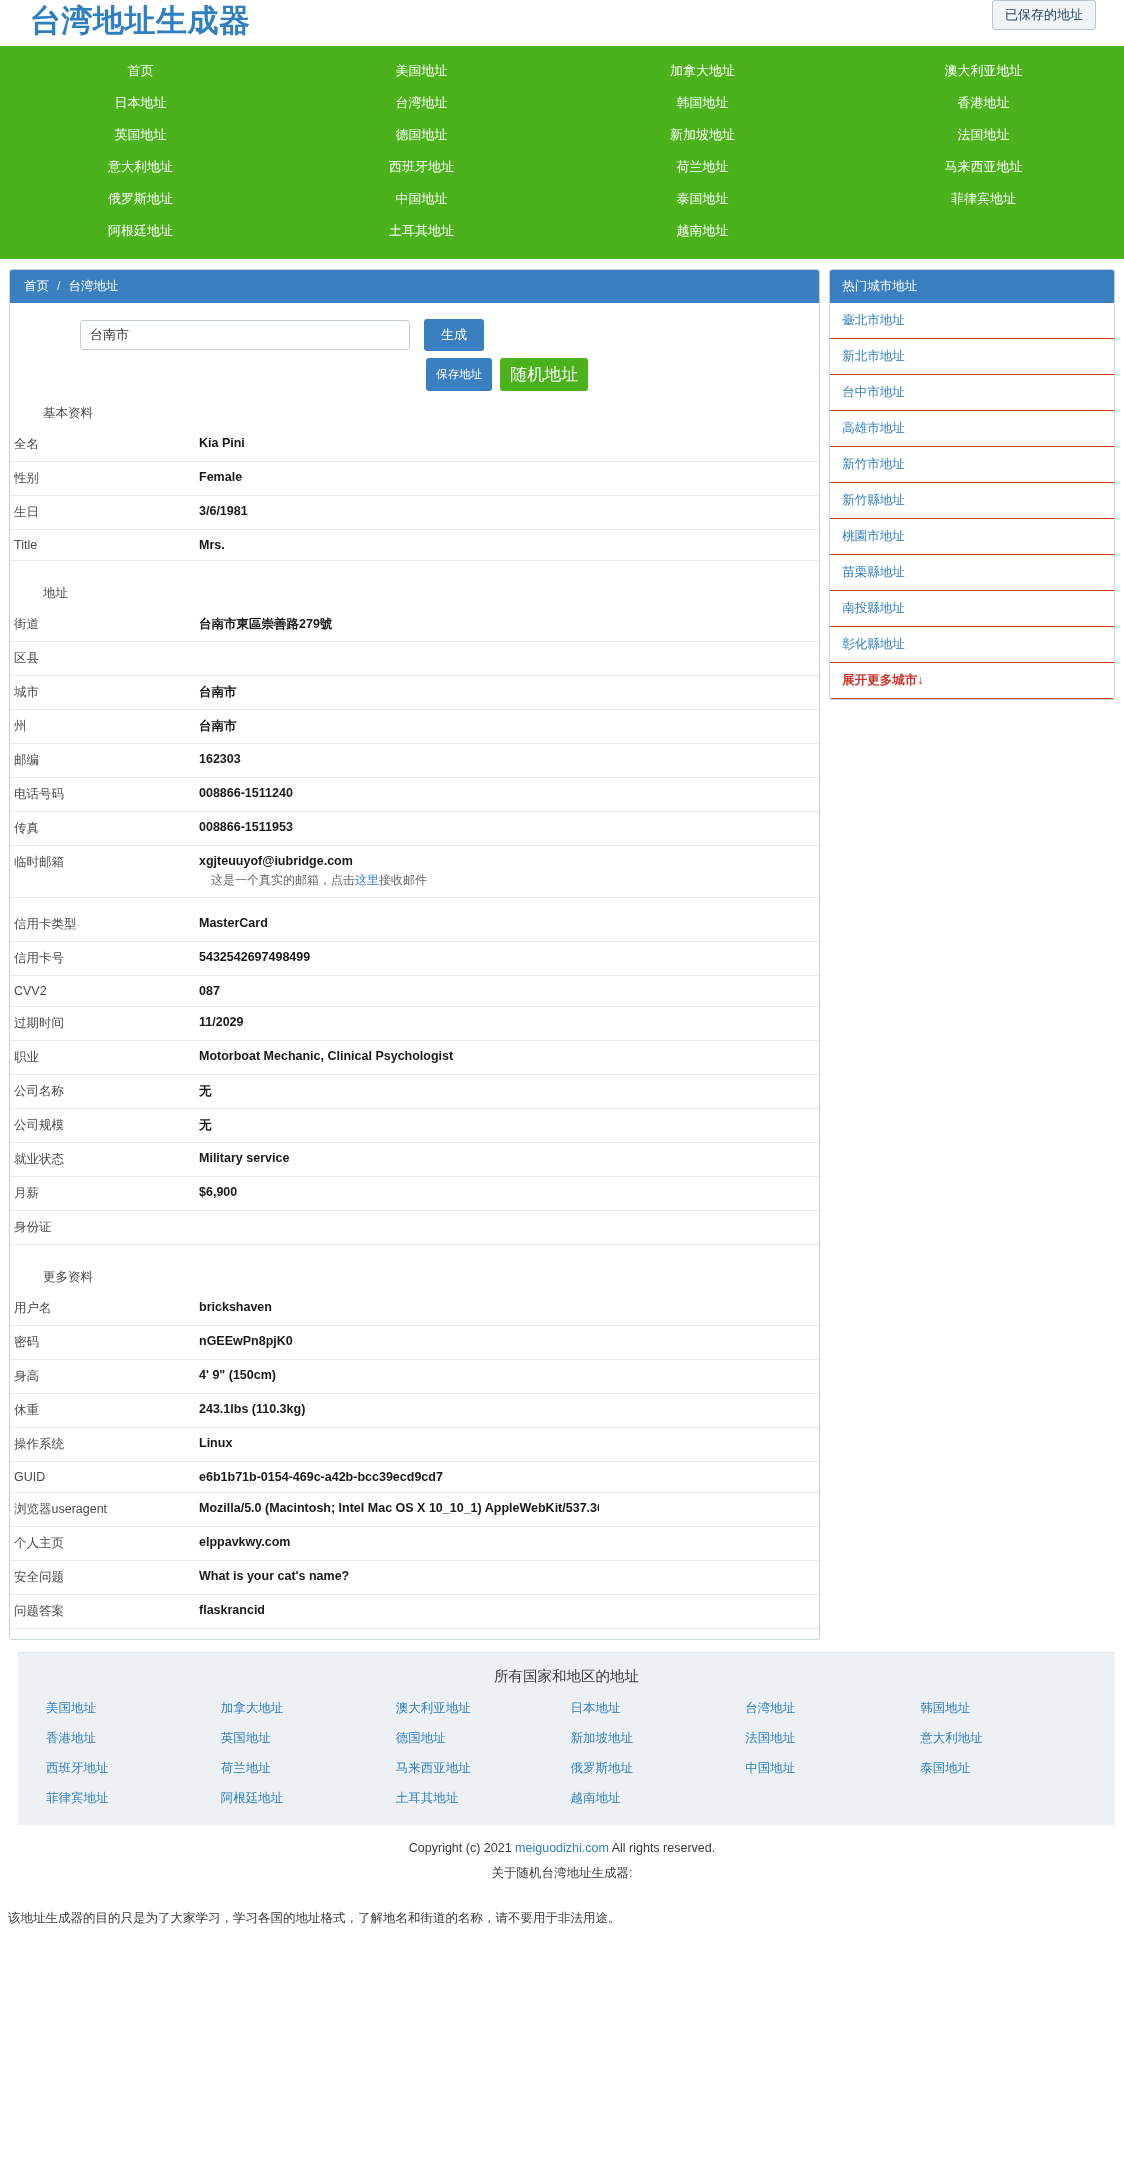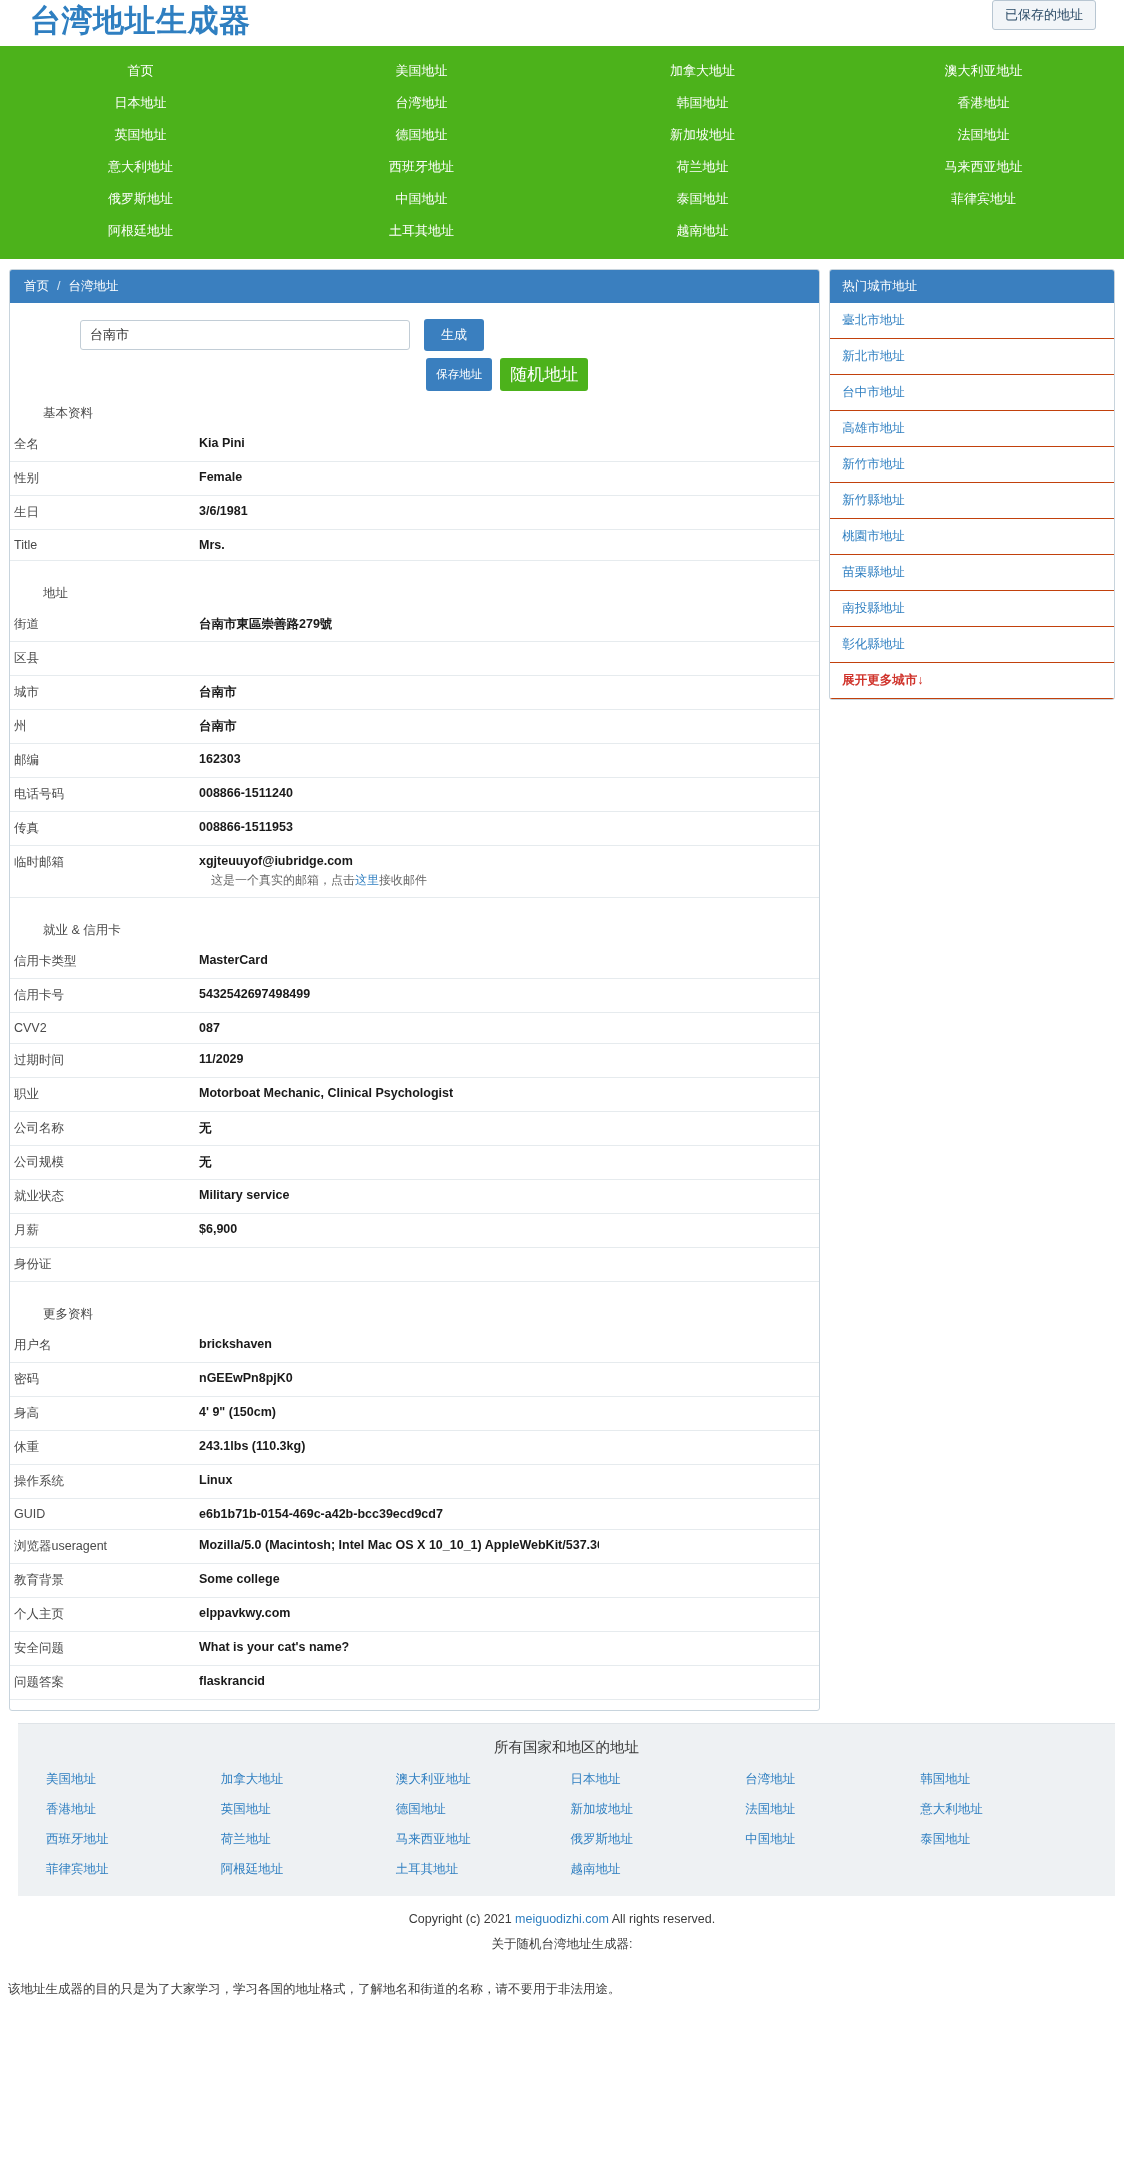--- a/index.html
+++ b/index.html
@@ -315,21 +315,20 @@
           <td class="lbl">临时邮箱</td>
           <td class="val">
             <span>xgjteuuyof@iubridge.com</span>
             <span class="hint"><span>这是一个真实的邮箱，点击</span><a>这里</a><span>接收邮件</span></span>
           </td>
         </tr>
       </tbody>
           </table>
       </div>
 
-      <div class="section-title">就业 &amp; 信用卡</div>
       <div class="tbl-wrap">
       <table class="info">
         <tbody>
               <tr>
                 <td class="lbl">信用卡类型</td>
                 <td class="val">MasterCard</td>
               </tr>
         <tr>
                 <td class="lbl">信用卡号</td>
                 <td class="val">5432542697498499</td>
@@ -396,24 +395,20 @@
               </tr>
         <tr>
                 <td class="lbl">GUID</td>
                 <td class="val">e6b1b71b-0154-469c-a42b-bcc39ecd9cd7</td>
               </tr>
         <tr>
                 <td class="lbl">浏览器useragent</td>
                 <td class="val">
                   <span class="ua">Mozilla/5.0 (Macintosh; Intel Mac OS X 10_10_1) AppleWebKit/537.36 (KHTML, like</span>
                 </td>
-              </tr>
-        <tr>
-                <td class="lbl">教育背景</td>
-                <td class="val">Some college</td>
               </tr>
         <tr>
                 <td class="lbl">个人主页</td>
                 <td class="val">elppavkwy.com</td>
               </tr>
         <tr>
                 <td class="lbl">安全问题</td>
                 <td class="val">What is your cat's name?</td>
               </tr>
         <tr>

